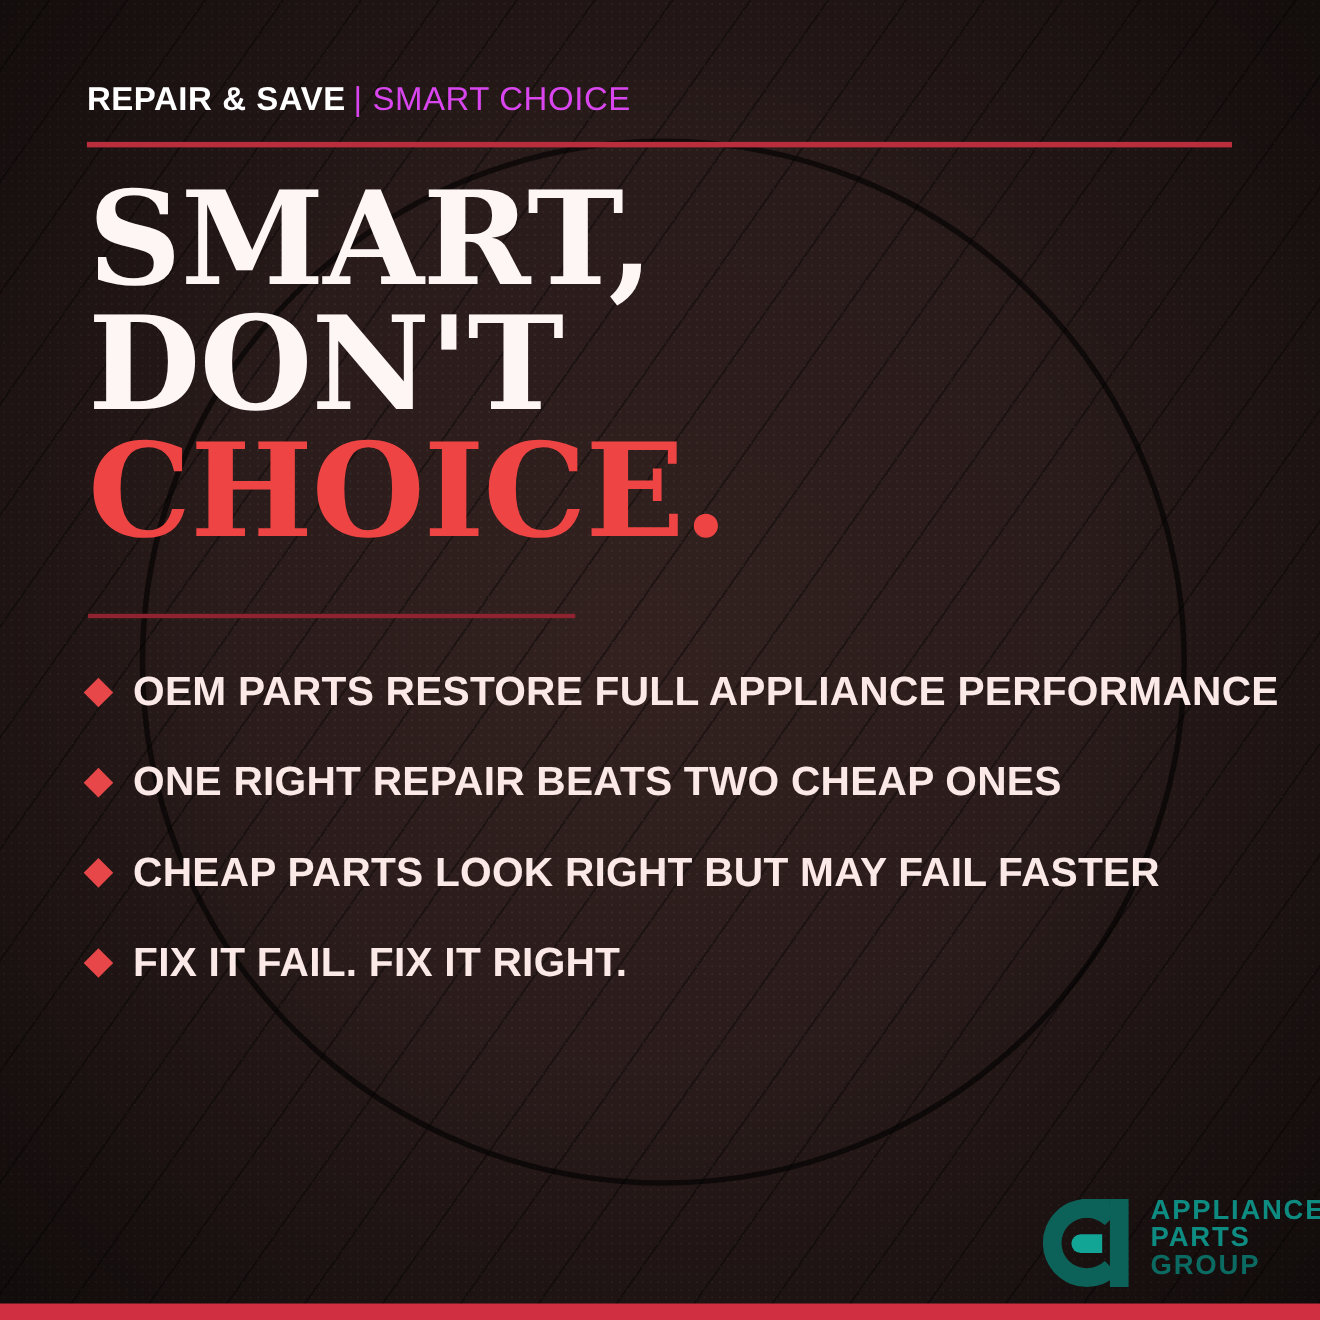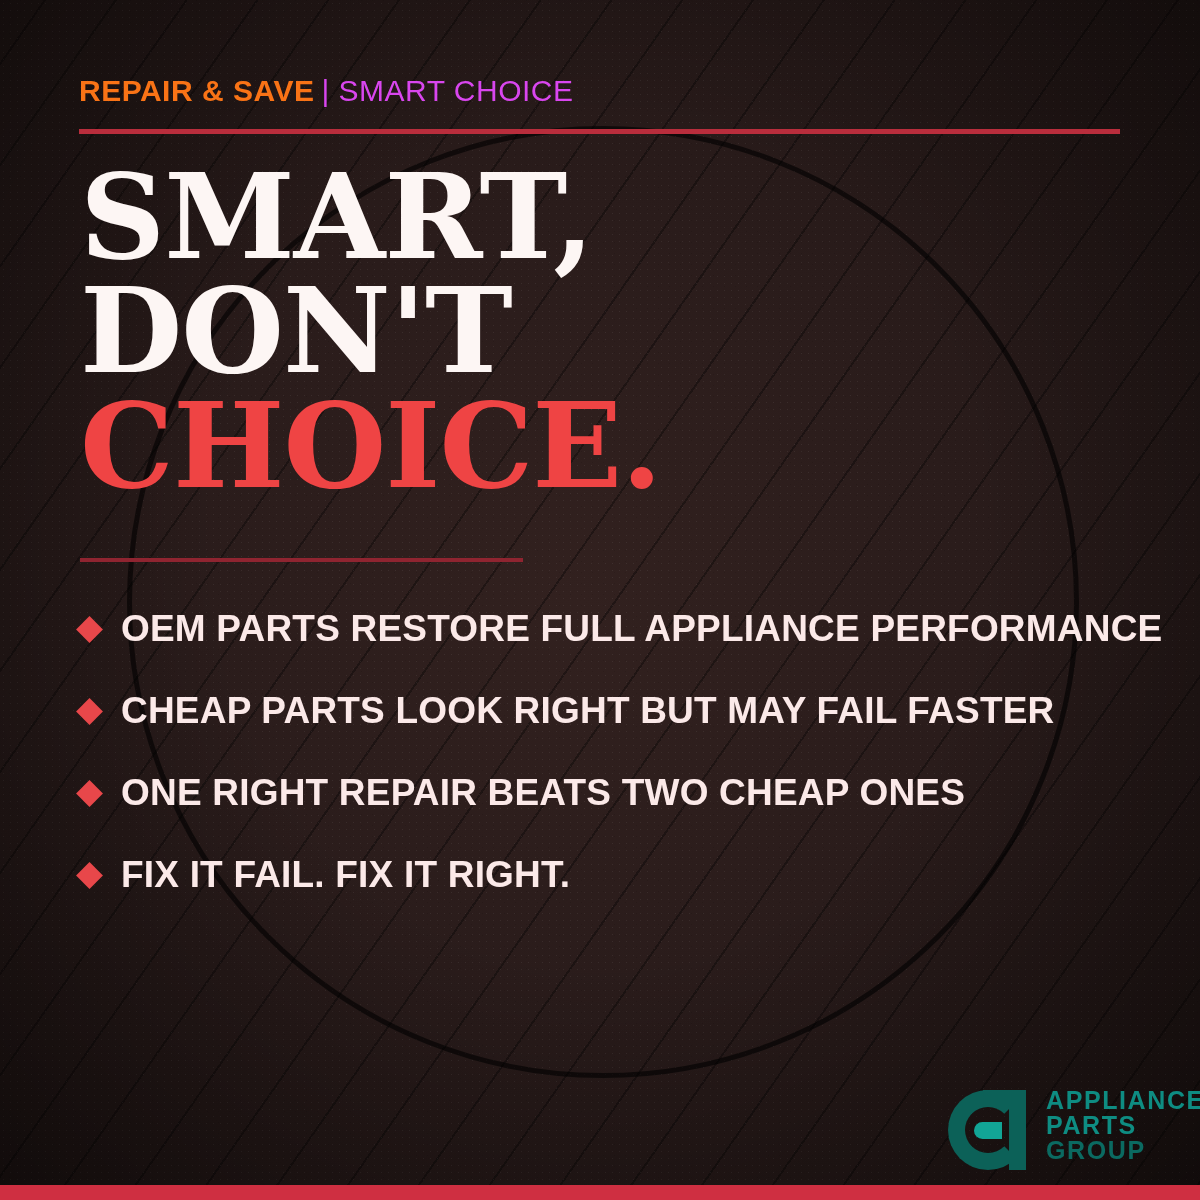--- a/index.html
+++ b/index.html
@@ -71,21 +71,21 @@
   .eyebrow {
     position: absolute;
     left: 79px;
     top: 74px;
     white-space: nowrap;
     font-size: 30px;
     letter-spacing: 0.5px;
   }
   .eyebrow .kicker {
     font-weight: bold;
-    color: #f97316;
+    color: #ffffff;
     font-stretch: condensed;
     margin-top: 12px;
   }
   .eyebrow .sub {
     font-weight: normal;
     color: #d946ef;
     margin-left: 7px;
   }
 
   .rule-main {
@@ -260,25 +260,25 @@
 
     <div class="rule-short"></div>
 
     <div class="bullets">
       <div class="bullet">
         <span class="diamond"></span>
         <span class="btext">OEM PARTS RESTORE FULL APPLIANCE PERFORMANCE</span>
       </div>
       <div class="bullet">
         <span class="diamond"></span>
-        <span class="btext">CHEAP PARTS LOOK RIGHT BUT MAY FAIL FASTER</span>
+        <span class="btext">ONE RIGHT REPAIR BEATS TWO CHEAP ONES</span>
       </div>
       <div class="bullet">
         <span class="diamond"></span>
-        <span class="btext">ONE RIGHT REPAIR BEATS TWO CHEAP ONES</span>
+        <span class="btext">CHEAP PARTS LOOK RIGHT BUT MAY FAIL FASTER</span>
       </div>
       <div class="bullet">
         <span class="diamond"></span>
         <span class="btext">FIX IT FAIL. FIX IT RIGHT.</span>
       </div>
     </div>
 
     <div class="logo">
       <div class="logo-mark">
         <div class="ring"></div>

